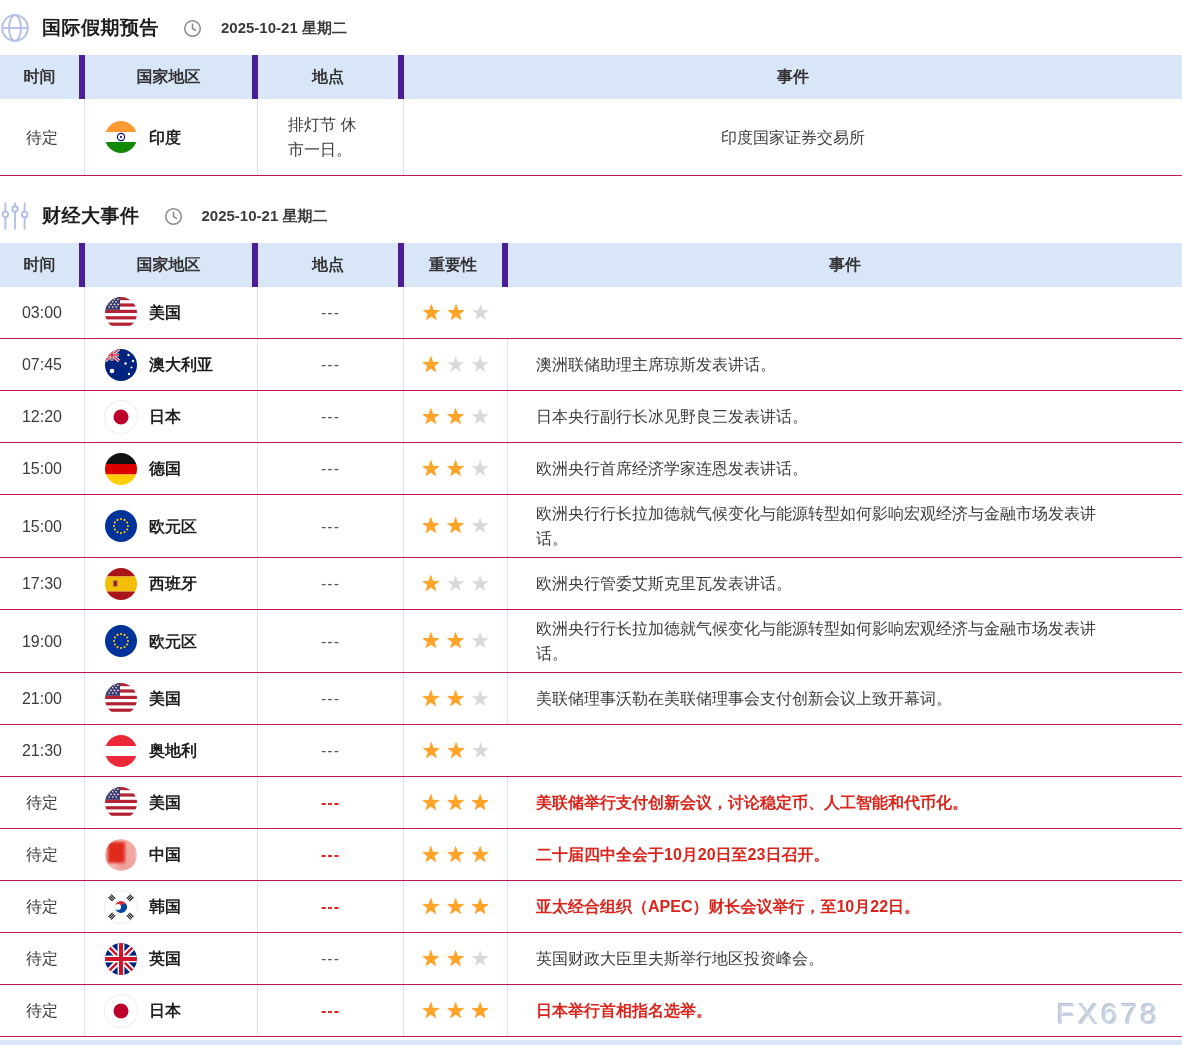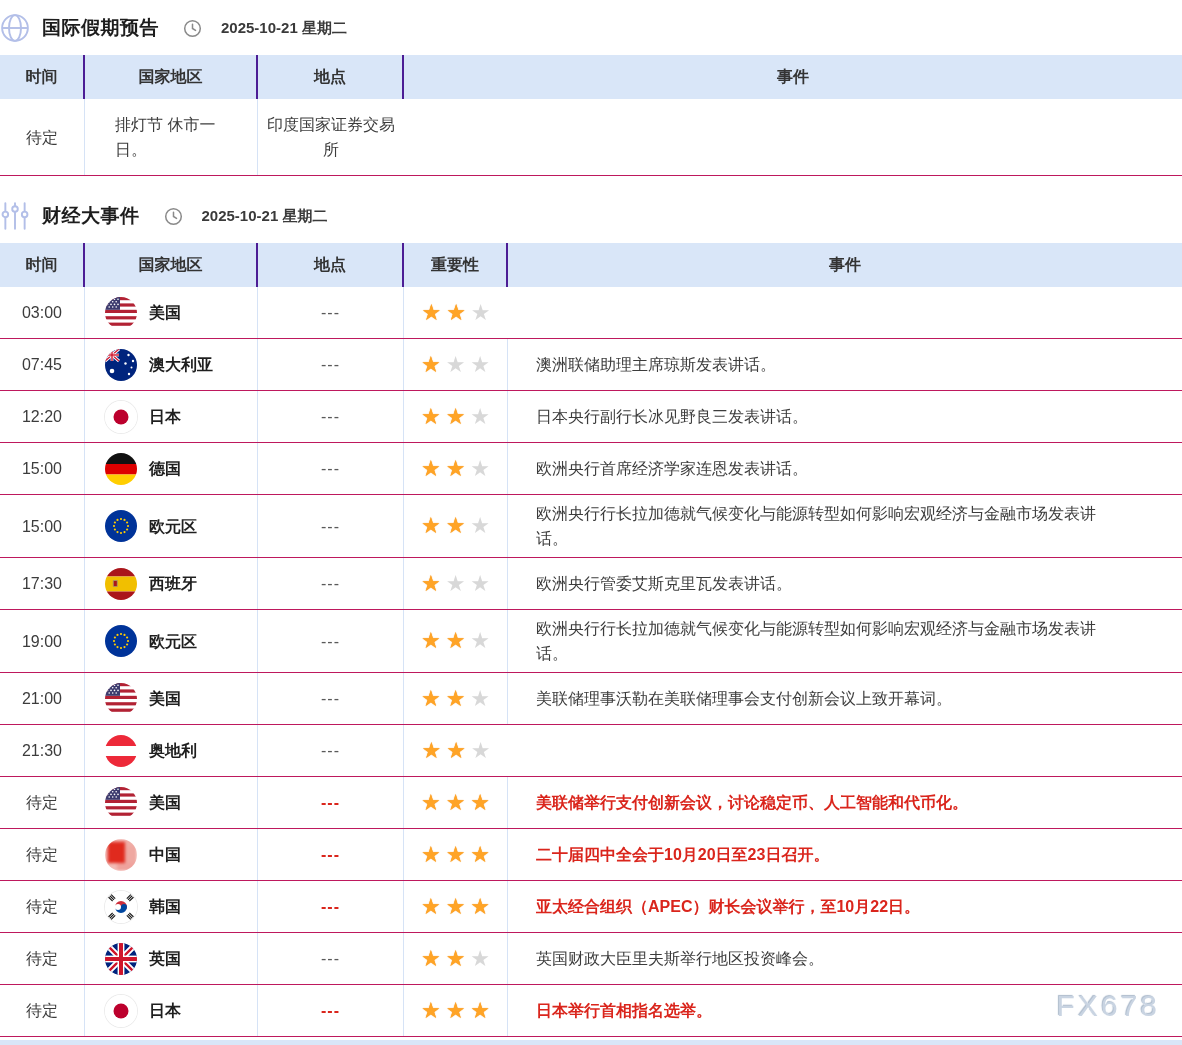--- a/index.html
+++ b/index.html
@@ -16,21 +16,21 @@
   .sec-date{display:flex;align-items:center;gap:19px;font-size:15px;font-weight:bold;color:#3a3a3a}
   .clock{width:19px;height:19px;display:block}
   .clock svg{display:block;width:100%;height:100%}
   .events-sec{margin-top:12px}
   
   .grid-row{display:grid}
   .holiday .grid-row{grid-template-columns:85px 173px 146px 1fr}
   .events .grid-row{grid-template-columns:85px 173px 146px 104px 1fr}
   .thead{background:#d9e6f8;height:44px}
   .th{display:flex;align-items:center;justify-content:center;
-      font-weight:bold;font-size:16px;color:#333;border-right:2px solid #4c1d95}
+      font-weight:bold;font-size:16px;color:#333;border-right:6px solid #4c1d95}
   .th:last-child{border-right:none}
   .row{border-bottom:1px solid #be185d;min-height:51px}
   .holiday .row{min-height:76px}
   .c{display:flex;align-items:center;justify-content:center;box-sizing:border-box;
      font-size:16px;color:#3c3c3c;border-right:1px solid #d6e3f6;padding:6px 8px;
      text-align:center;line-height:25px}
   .c:last-child{border-right:none}
   .country{justify-content:flex-start;padding-left:20px;gap:12px}
   .cname{font-weight:bold;color:#1f1f1f;font-size:16px}
   .loc{color:#5a5a5a;letter-spacing:1px}
@@ -40,21 +40,21 @@
   .star{font-size:22px;line-height:1}
   .star.on{color:#ffa426;text-shadow:0 0 1px #ef8b12}
   .star.off{color:#d8d8d8}
   [data-hl="true"] .loc,[data-hl="true"] .ev{color:#da251c;font-weight:bold}
   
   .flag{width:32px;height:32px;border-radius:50%;overflow:hidden;flex:0 0 32px;display:block}
   .flag svg{display:block;width:100%;height:100%}
   .flag[data-flag="japan"],.flag[data-flag="korea"]{box-shadow:0 0 0 1px #ececec}
   .flag[data-flag="china"] svg{filter:blur(1.5px)}
   
-  .watermark{position:absolute;right:22px;bottom:22px;font-size:30px;letter-spacing:3px;
+  .watermark{position:absolute;right:22px;bottom:14px;font-size:30px;letter-spacing:3px;
     color:#c9d4e2;text-shadow:1px 1px 0 #ffffff,-1px -1px 1px #aebccd}
   .bottom-strip{position:absolute;left:0;right:0;bottom:0;height:5px;background:#d9e6f8}
 </style>
 </head>
 <body>
 
 <div class="holiday">
   <div class="sec-head">
     <span class="sec-icon">
       <svg viewBox="0 0 28 28">
@@ -77,20 +77,32 @@
     </span>
   </div>
   <div class="grid-row thead">
     <div class="th">时间</div>
     <div class="th">国家地区</div>
     <div class="th">地点</div>
     <div class="th">事件</div>
   </div>
   <div class="grid-row row" data-hl="false">
     <div class="c">待定</div>
+    <div class="c country">
+      <span class="flag" data-flag="india">
+          <svg viewBox="0 0 32 32">
+            <rect width="32" height="11" fill="#FF9933"></rect>
+            <rect y="11" width="32" height="10" fill="#fff"></rect>
+            <rect y="21" width="32" height="11" fill="#128807"></rect>
+            <circle cx="16" cy="16" r="3.6" fill="none" stroke="#000088" stroke-width="1.1"></circle>
+            <circle cx="16" cy="16" r="1.1" fill="#000088"></circle>
+          </svg>
+        </span>
+      <span class="cname">印度</span>
+    </div>
     <div class="c ev">排灯节 休市一日。</div>
     <div class="c loc2">印度国家证券交易所</div>
   </div>
 </div>
 
 <div class="events events-sec">
   <div class="sec-head">
     <span class="sec-icon">
       <svg viewBox="0 0 28 28">
           <g fill="none" stroke="#b3bfe8" stroke-width="1.8" stroke-linecap="round">

